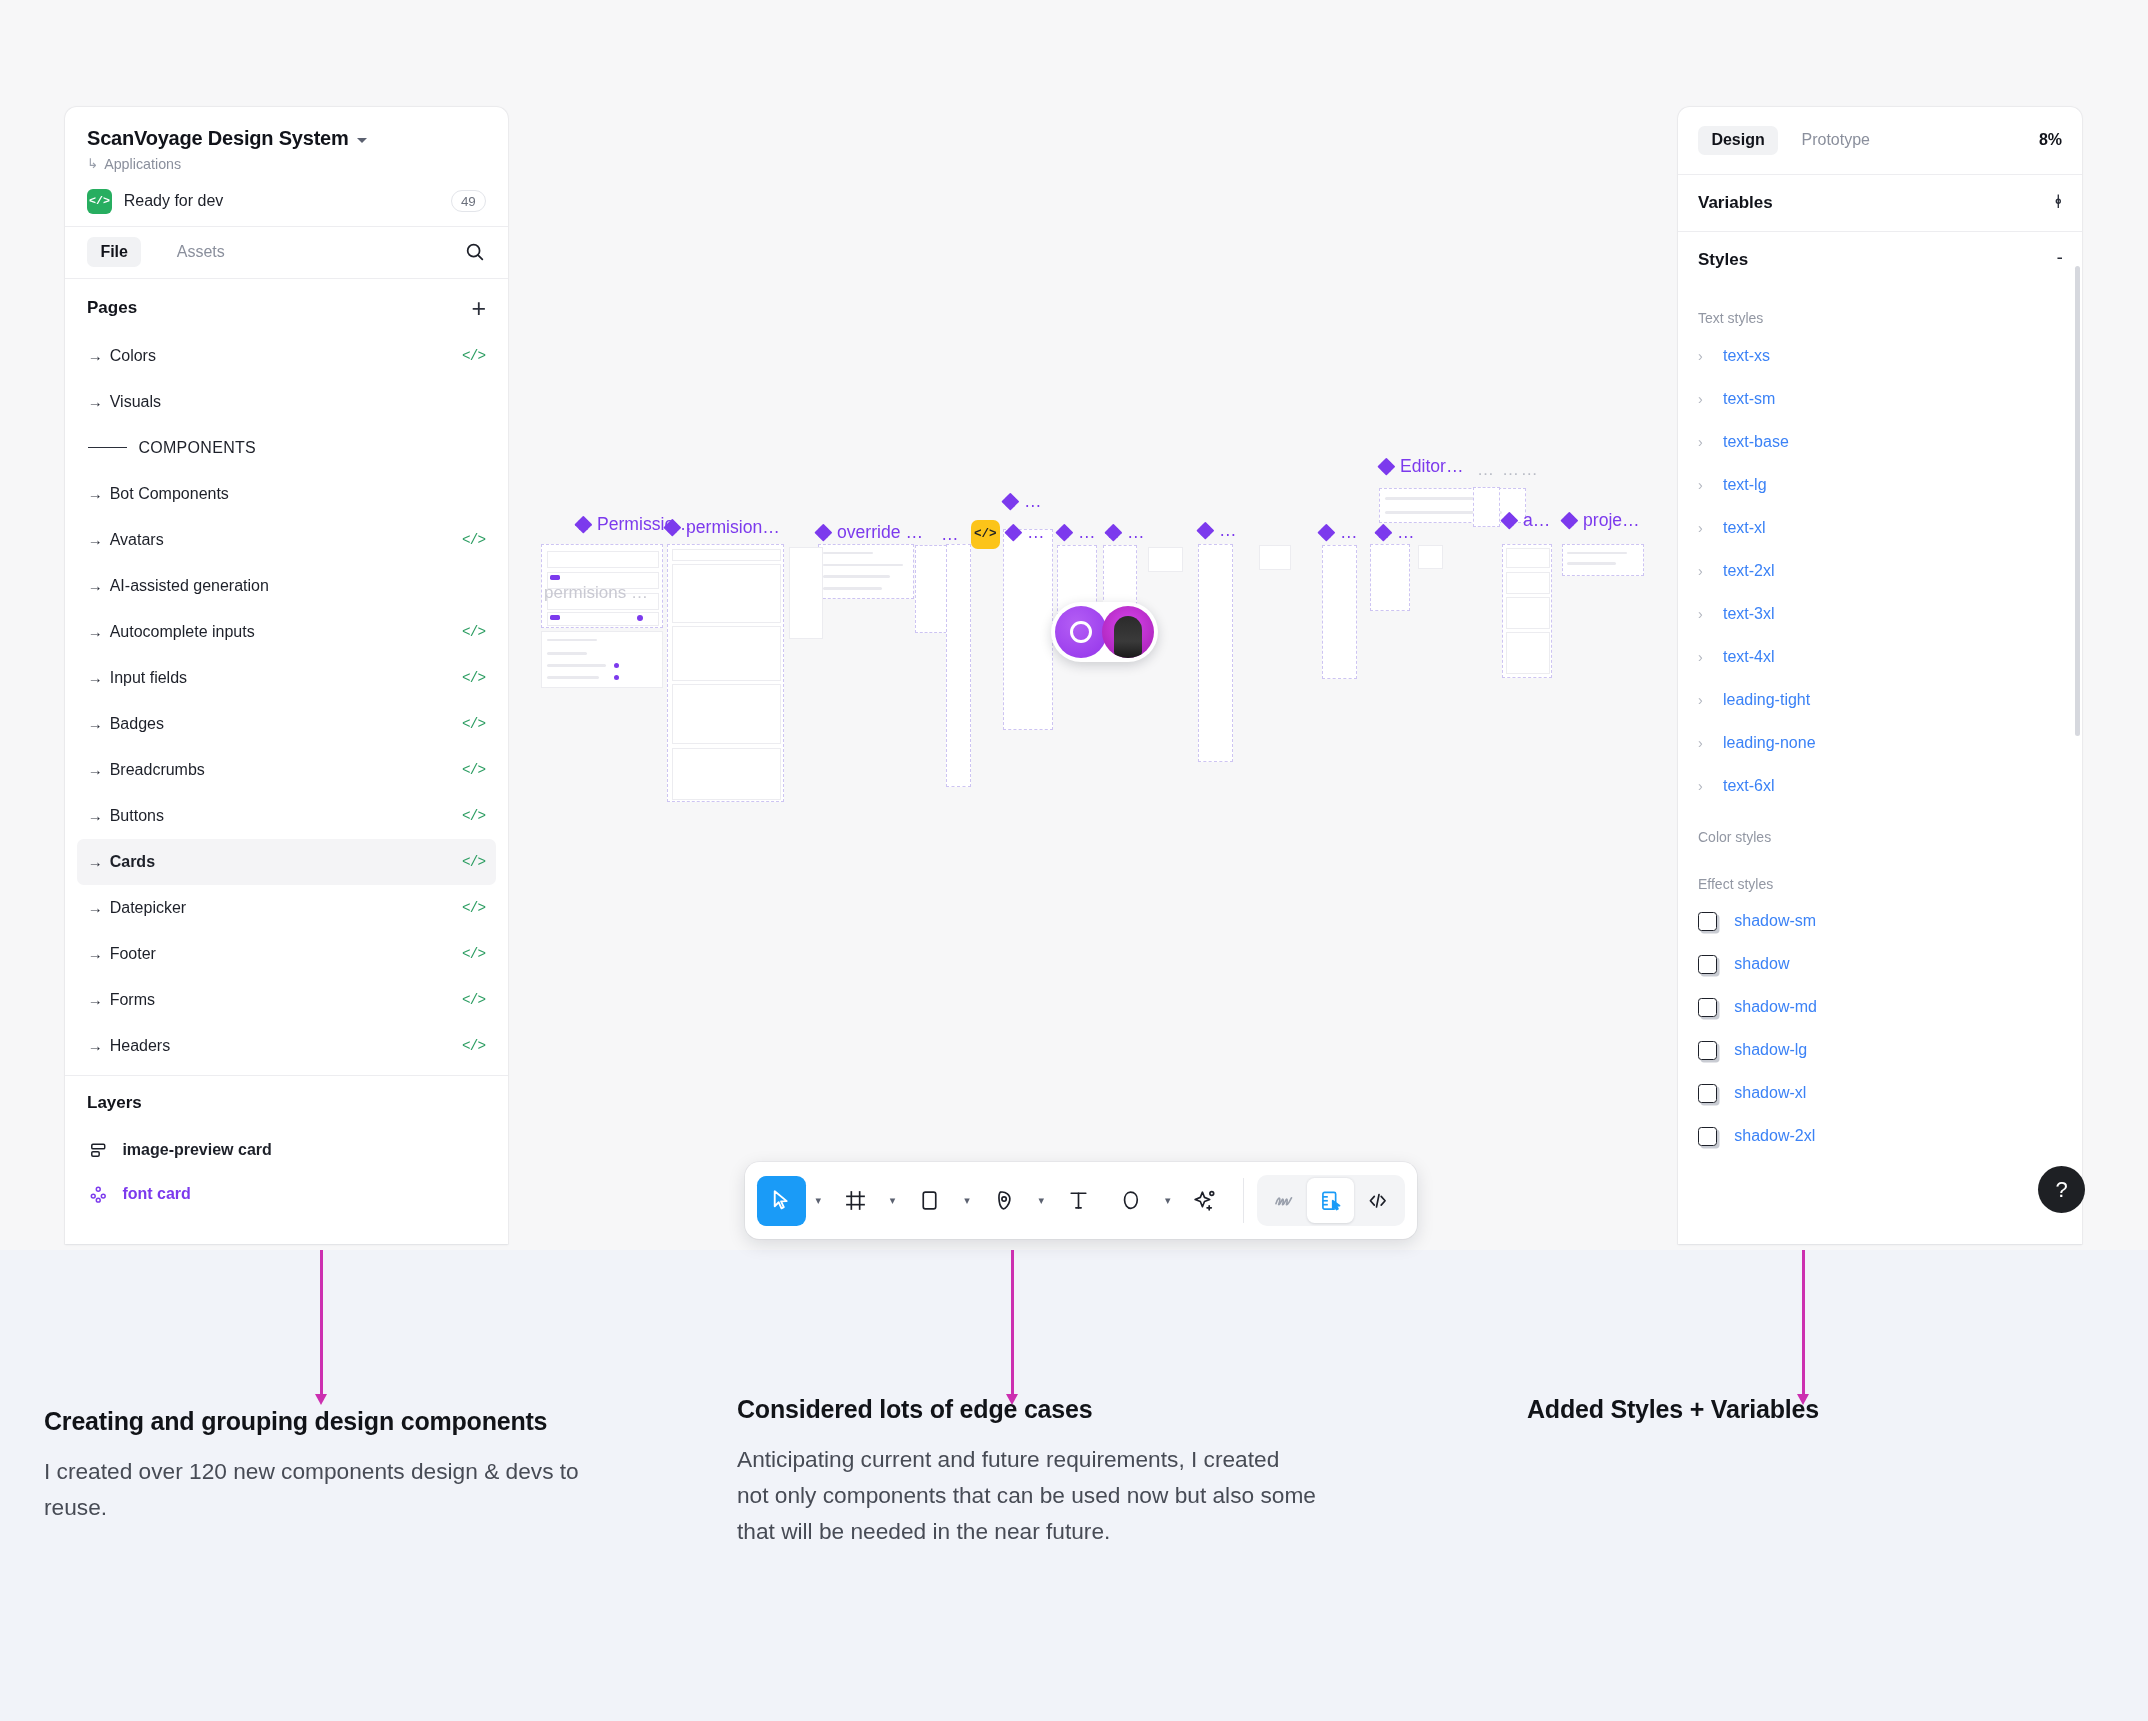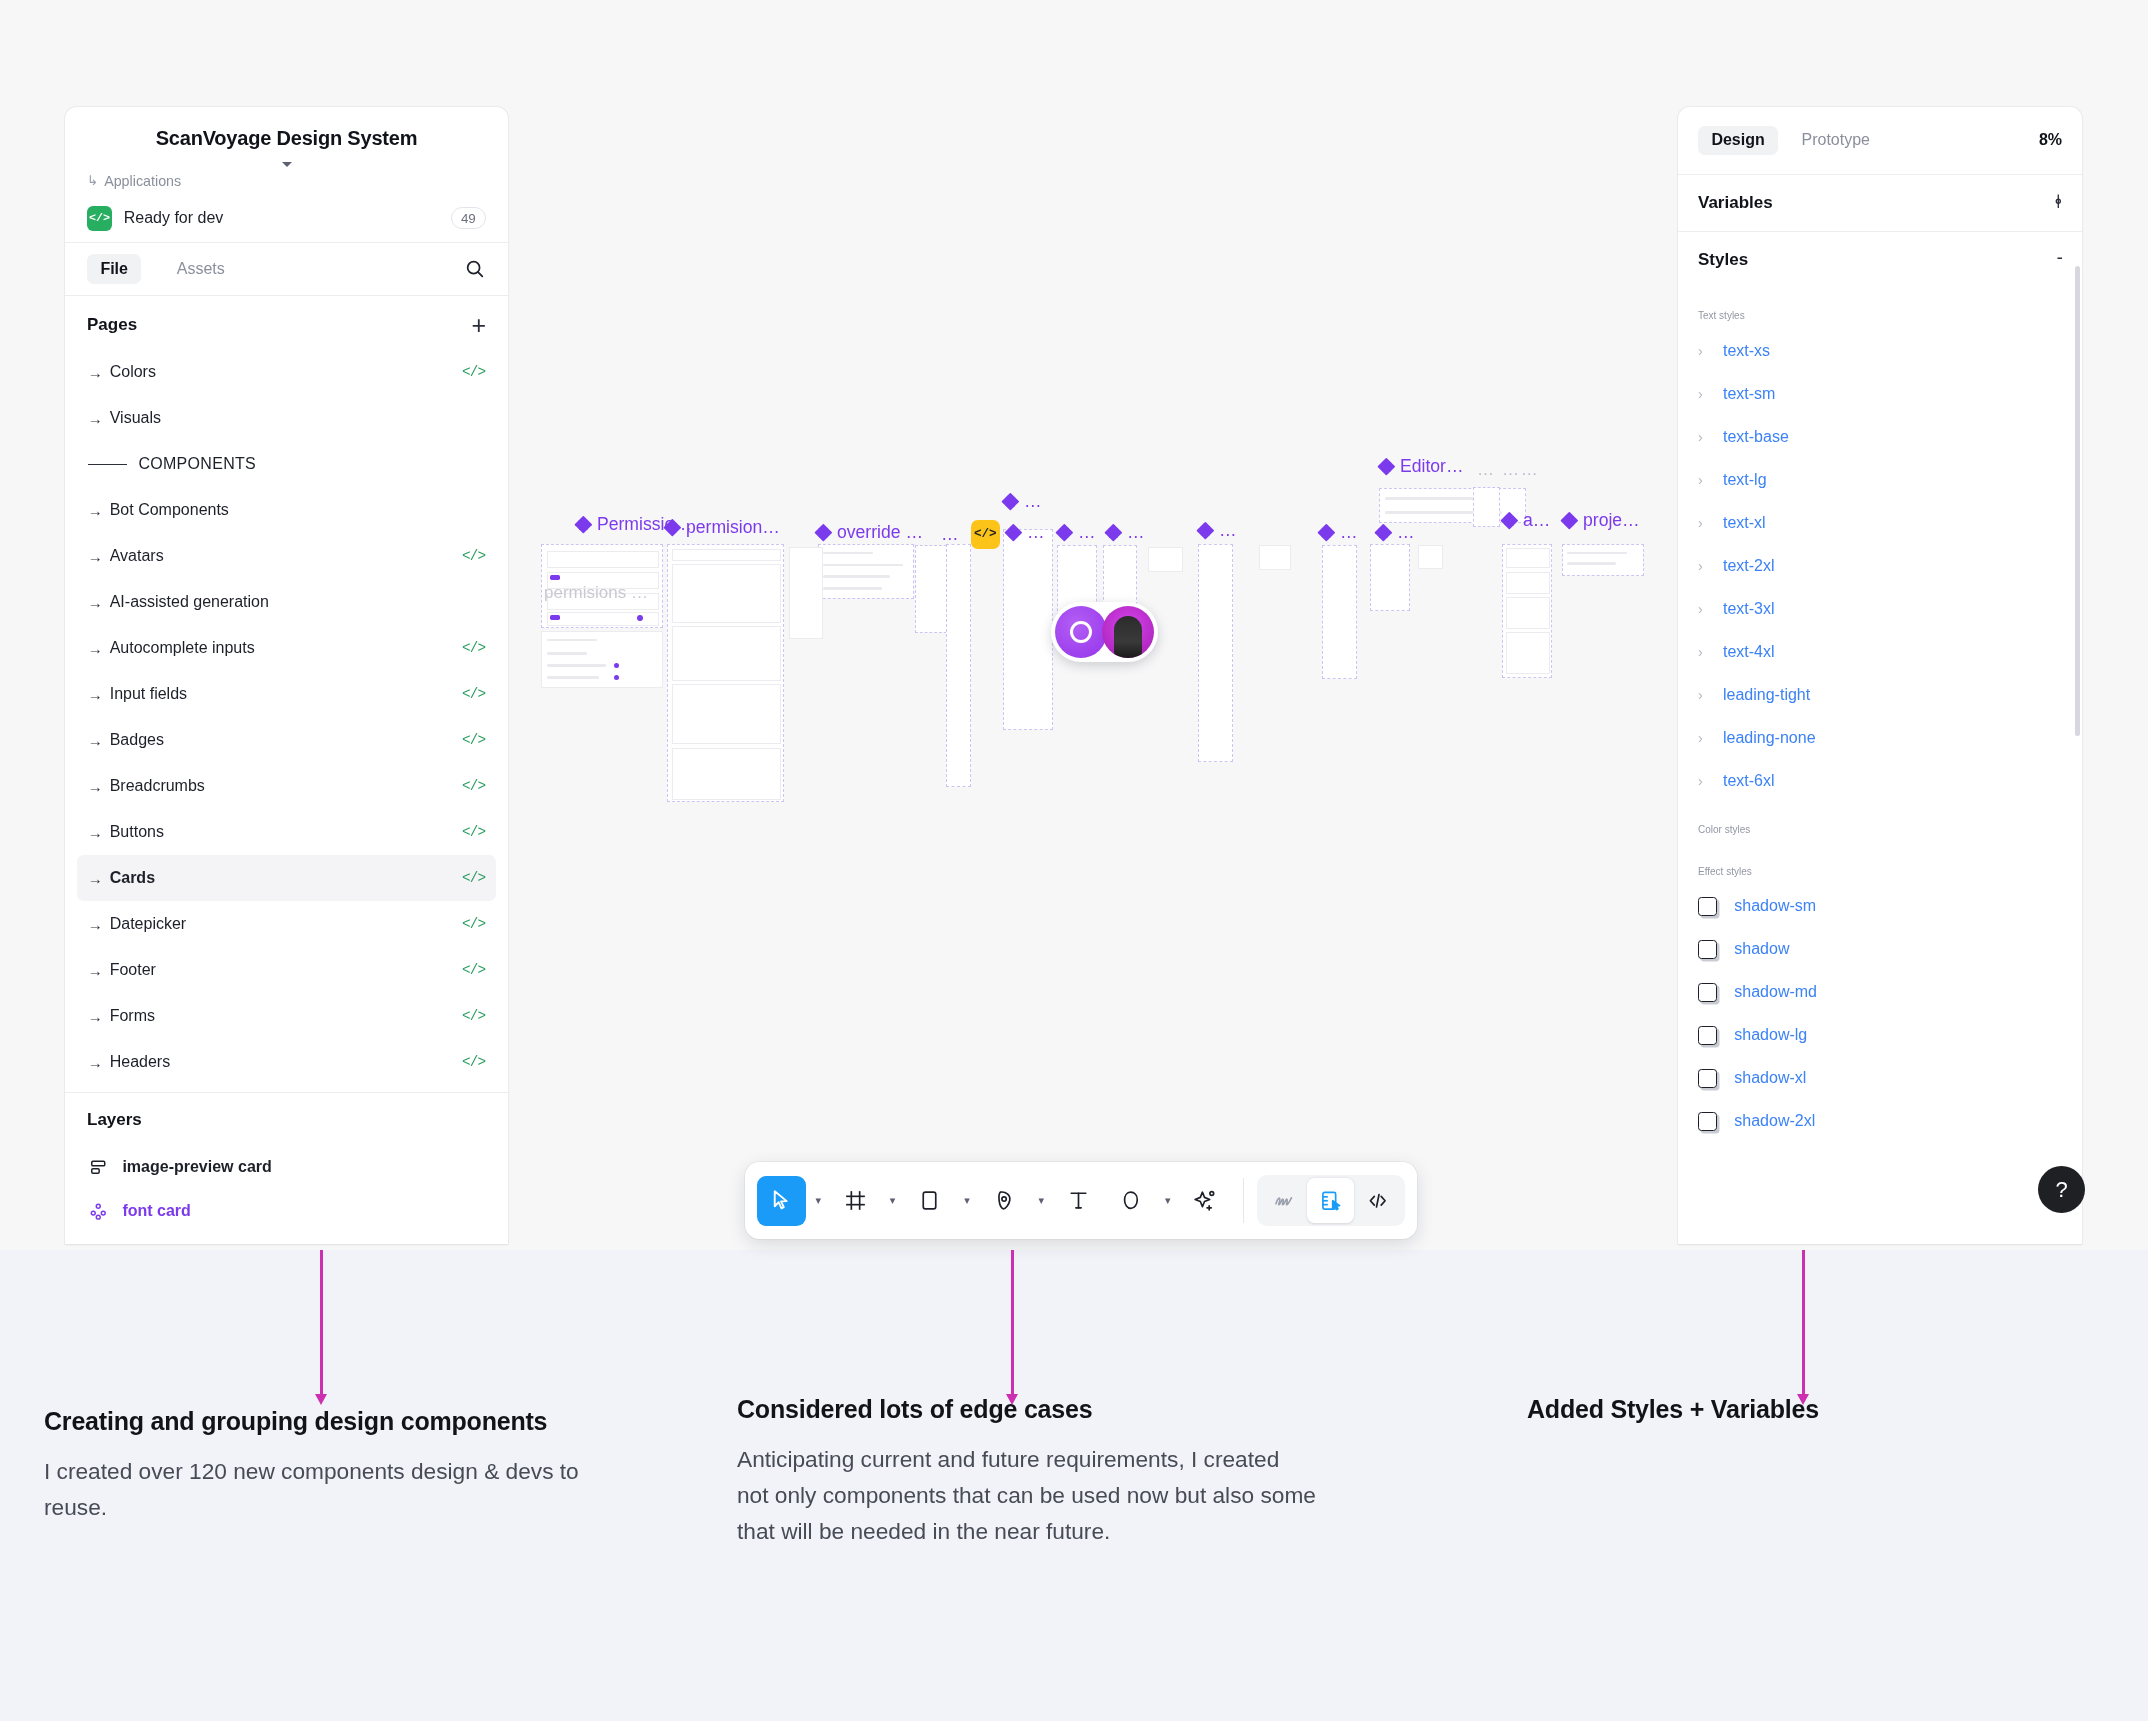--- a/index.html
+++ b/index.html
@@ -21,21 +21,21 @@
   }
 
   
   .sidebar {
     position: absolute; left: 65px; top: 107px; width: 443px; height: 1137px;
     background: #ffffff; border-radius: 11.7px 11.7px 0 0;
     box-shadow: 0 0.8px 2.5px rgba(16,24,40,.07), 0 0 0 0.8px rgba(16,24,40,.04);
     overflow: hidden; display: flex; flex-direction: column;
   }
   .sb-head { padding: 20px 22px 11.7px 22px; }
-  .sb-title-row { display: flex; align-items: center; gap: 8.4px; flex-direction: column; }
+  .sb-title-row { display: flex; align-items: center; gap: 8.4px; }
   .sb-title {
     font-size: 20px; font-weight: bold; color: #11131a; letter-spacing: -0.2px;
   }
   .caret-down {
     width: 0; height: 0; border-left: 5px solid transparent; border-right: 5px solid transparent;
     border-top: 5.9px solid #5b6170; margin-top: 3.4px;
   }
   .sb-breadcrumb {
     display: flex; align-items: center; gap: 5.9px; margin-top: 5.9px;
     font-size: 14.3px; color: #8a8f9c;
@@ -105,21 +105,21 @@
   }
   .rp-tabs { display: flex; align-items: center; padding: 18.5px 20px; gap: 10px; }
   .rp-zoom { margin-left: auto; font-size: 16px; font-weight: bold; color: #11131a; }
   .rp-row {
     display: flex; align-items: center; padding: 17px 20px;
     border-top: 0.8px solid #ededf0;
   }
   .rp-row-title { font-size: 17px; font-weight: bold; color: #11131a; flex: 1; }
   .rp-row-ico { font-size: 18.5px; color: #5b6170; line-height: 1; }
   .rp-sub {
-    font-size: 10px; color: #9297a3; padding: 22px 20px 8.4px 20px;
+    font-size: 14px; color: #9297a3; padding: 22px 20px 8.4px 20px;
   }
   .style-row {
     display: flex; align-items: center; height: 43px; padding: 0 20px; cursor: pointer;
   }
   .style-row .chev { width: 25px; font-size: 14.3px; color: #b3b7c0; }
   .style-row .sname { font-size: 16px; color: #3b82f6; }
   .swatch-dot {
     width: 20px; height: 20px; border-radius: 50%;
     background: radial-gradient(circle at 35% 35%, #a855f7, #7c3aed 70%);
     margin-right: 17px;

